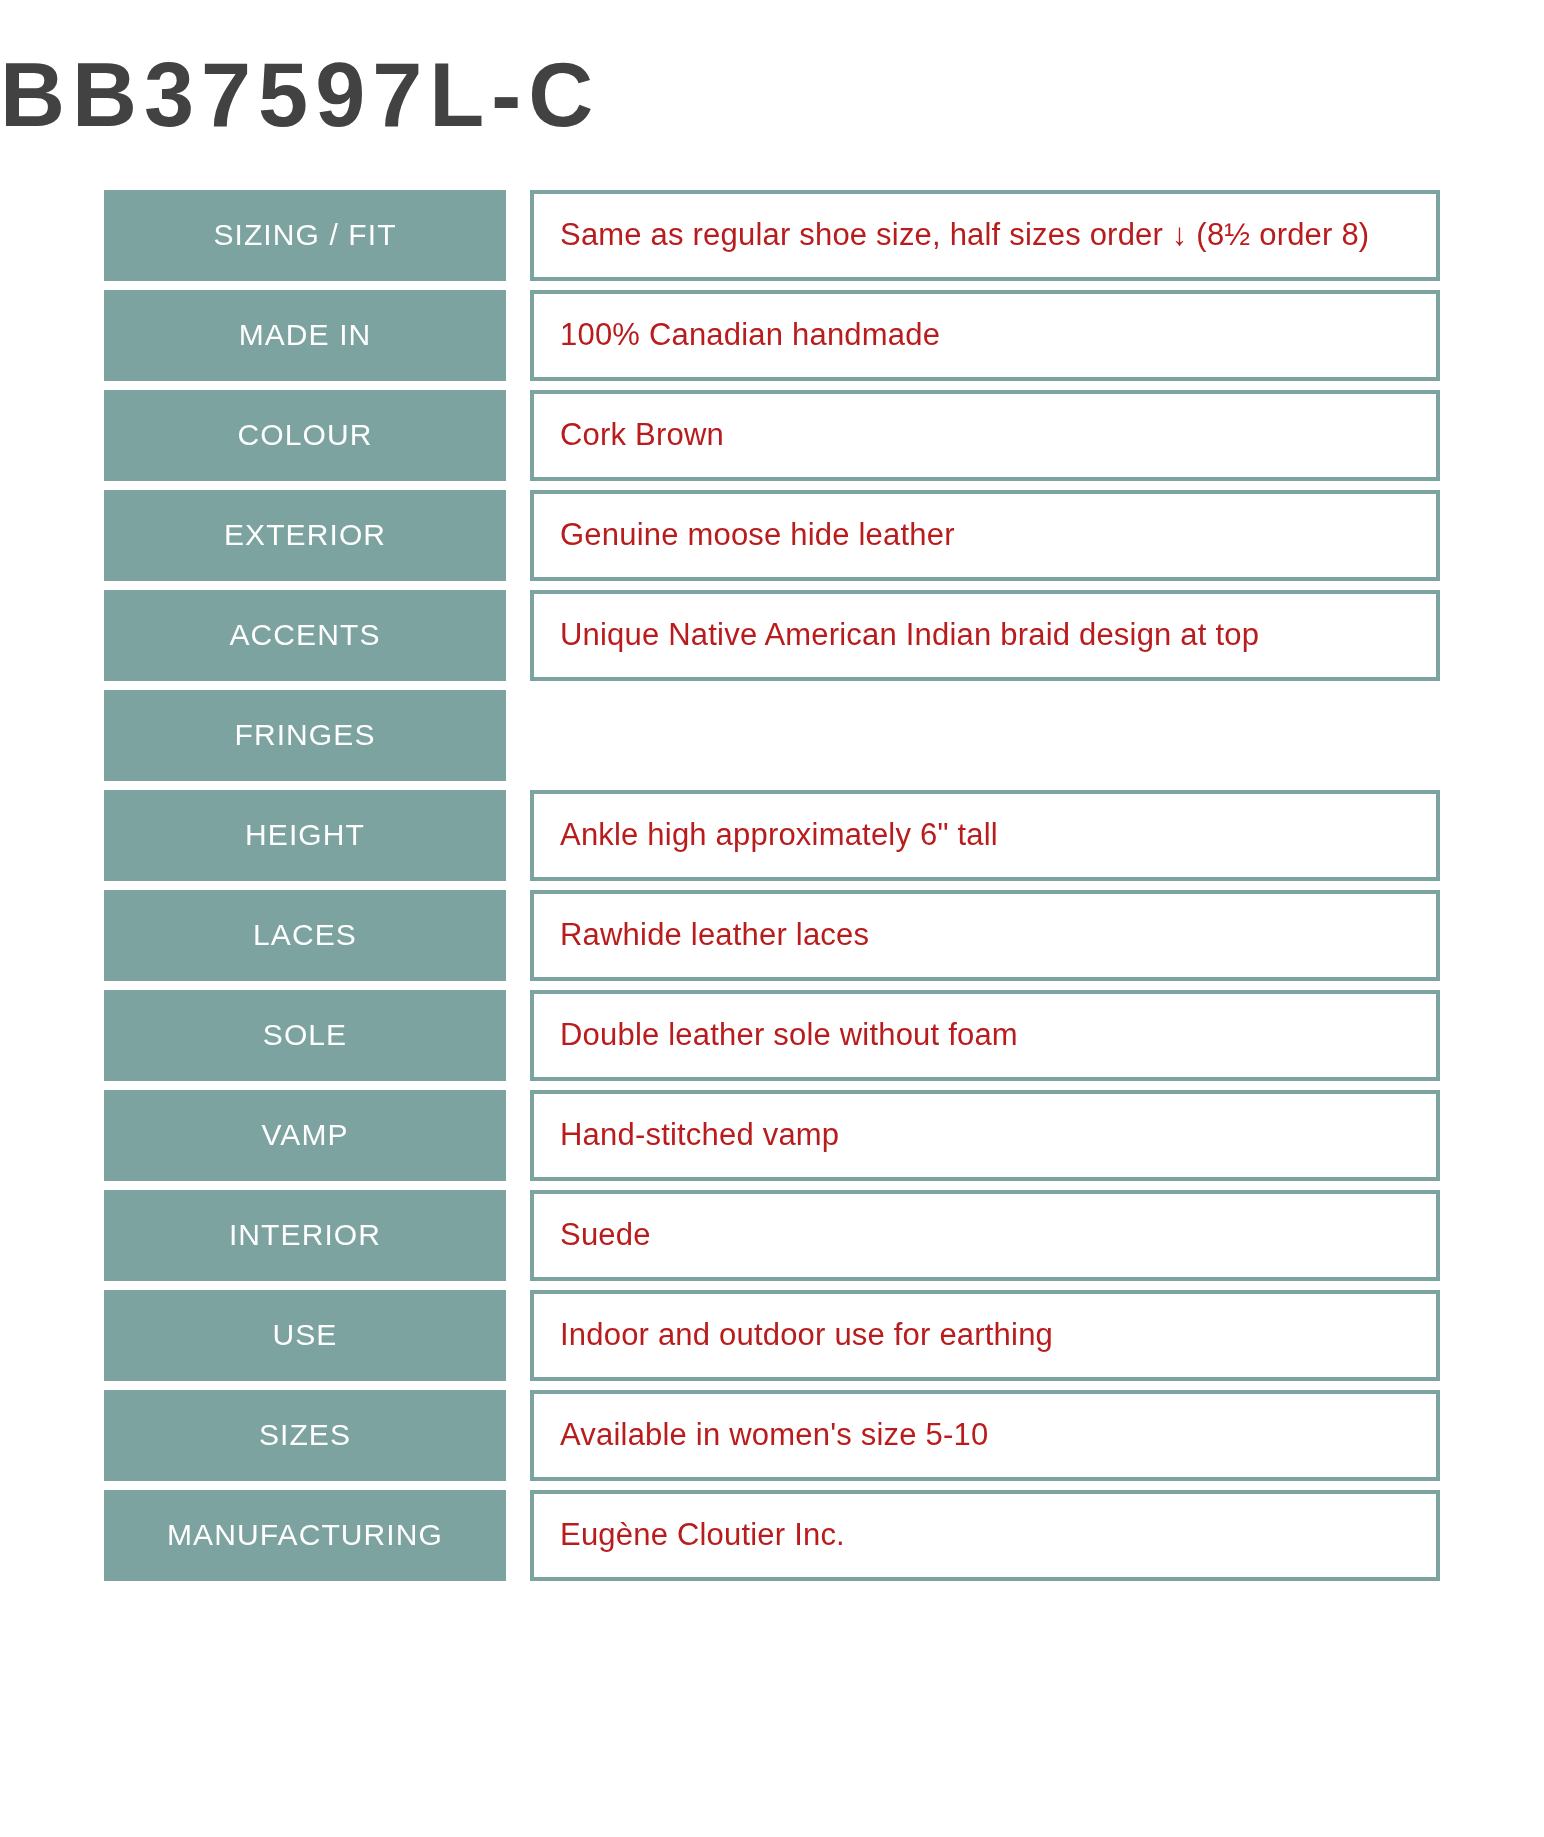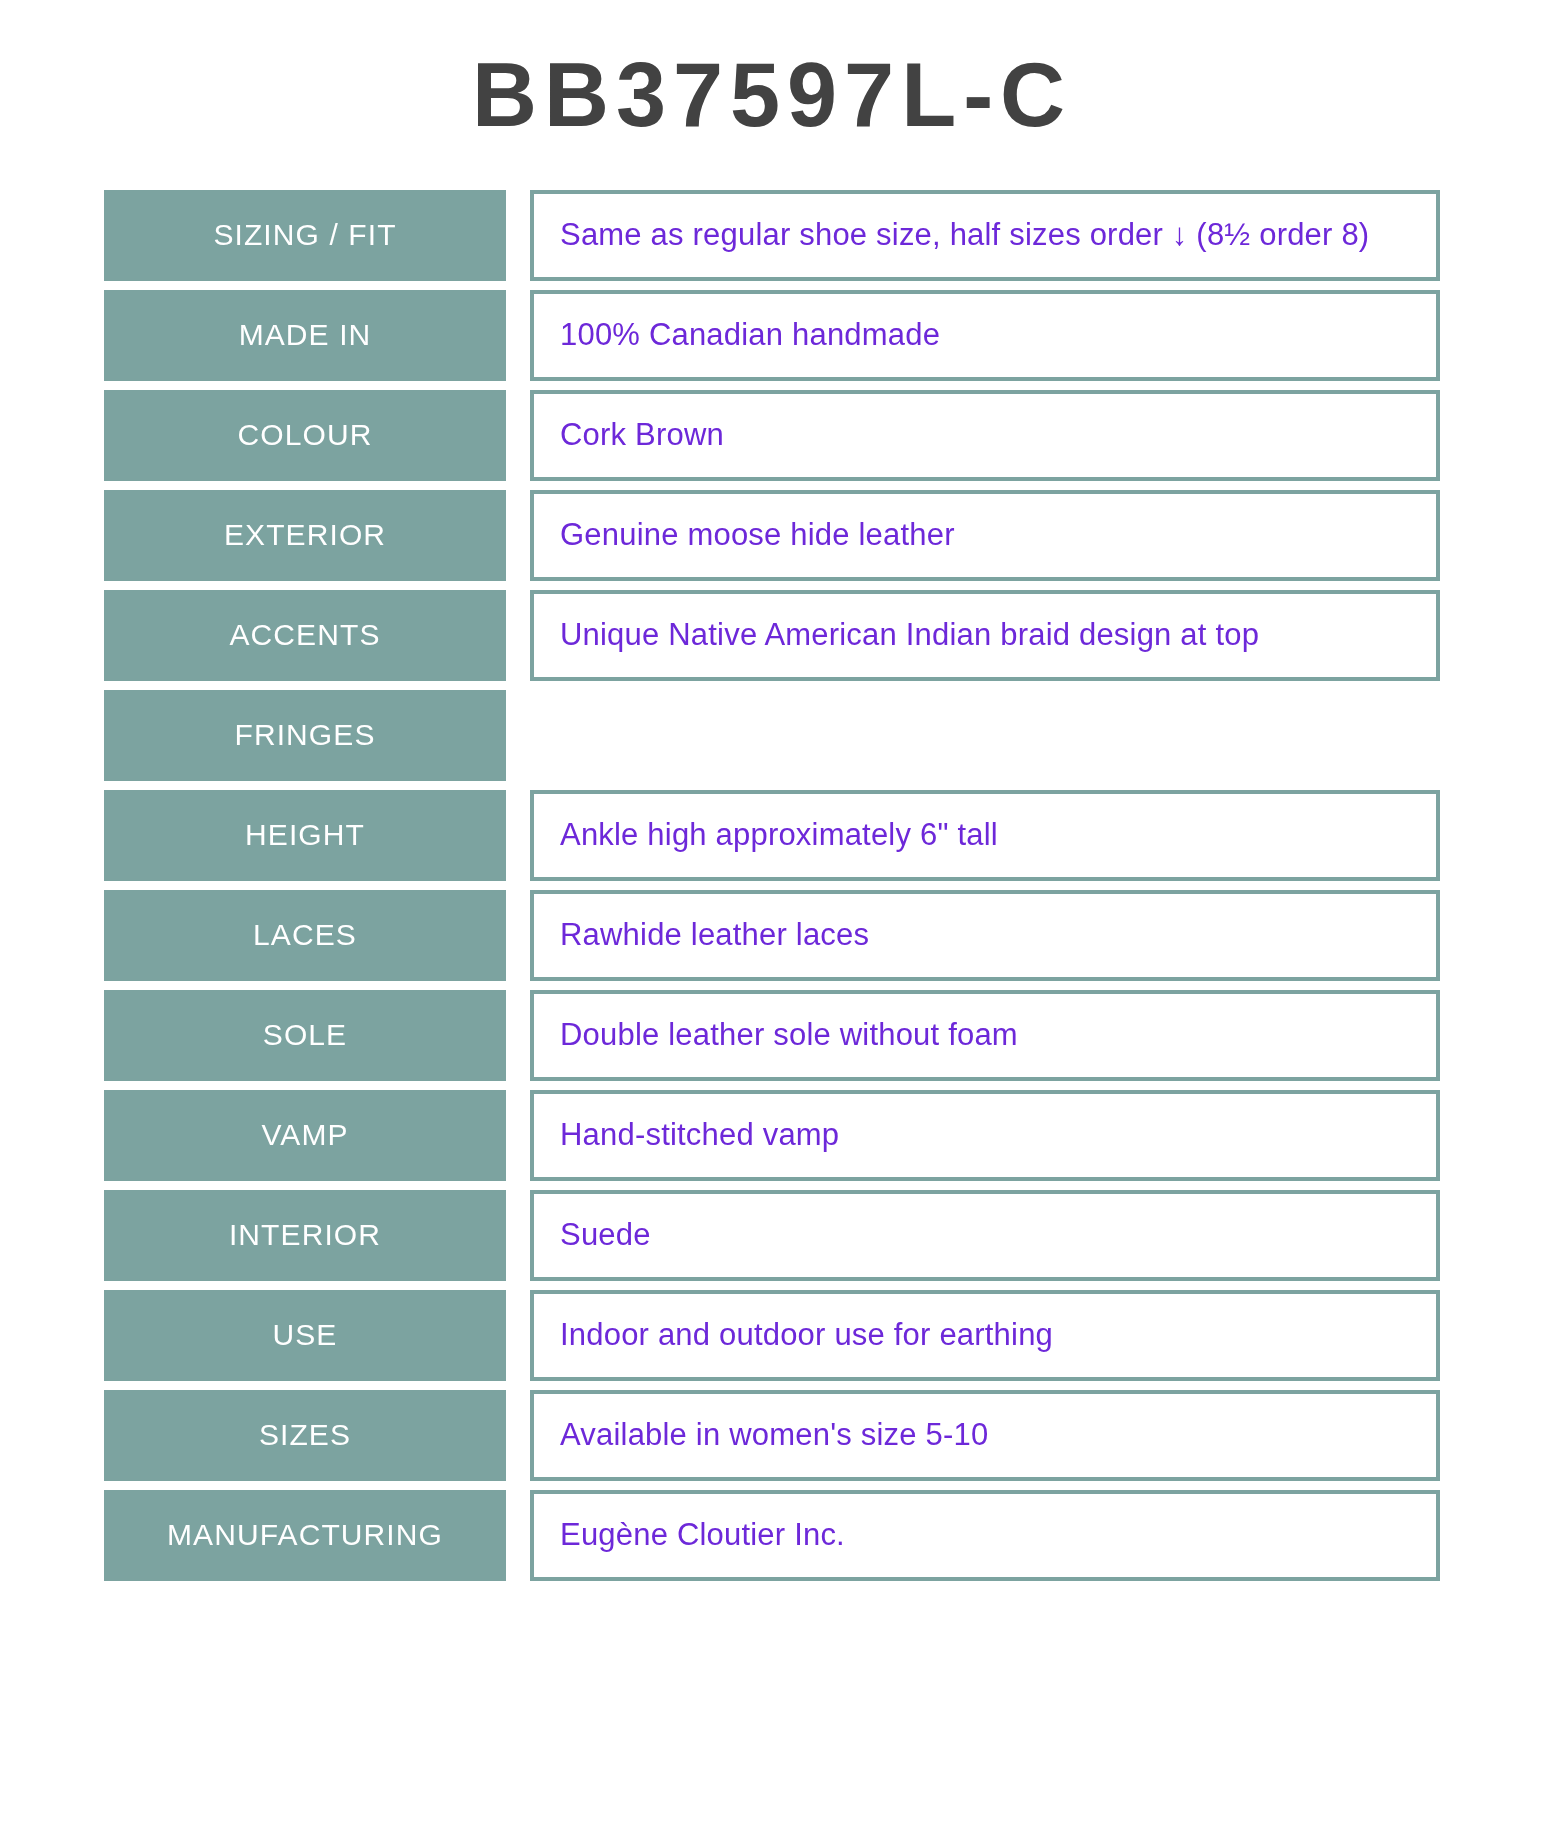--- a/index.html
+++ b/index.html
@@ -16,21 +16,21 @@
 
   .sheet {
     width: 1544px;
     height: 1837px;
     box-sizing: border-box;
     background: #ffffff;
     position: relative;
   }
 
   .page-title {
-    text-align: center;
+    text-align: left;
     font-family: "Liberation Sans", sans-serif;
     font-size: 90px;
     font-weight: bold;
     letter-spacing: 7px;
     color: #424242;
     margin: 0;
     padding-top: 44px;
     line-height: 1.15;
     white-space: nowrap;
   }
@@ -65,21 +65,21 @@
     font-weight: 400;
     text-align: center;
     box-sizing: border-box;
     padding: 2px 10px;
   }
 
   .spec-value {
     flex: 1 1 auto;
     border: 4px solid #7CA3A0;
     background: #ffffff;
-    color: #6d28d9;
+    color: #b91c1c;
     display: flex;
     align-items: center;
     font-size: 31px;
     box-sizing: border-box;
     padding: 16px 26px;
     letter-spacing: 0.2px;
     white-space: nowrap;
     overflow: hidden;
   }
 </style>

